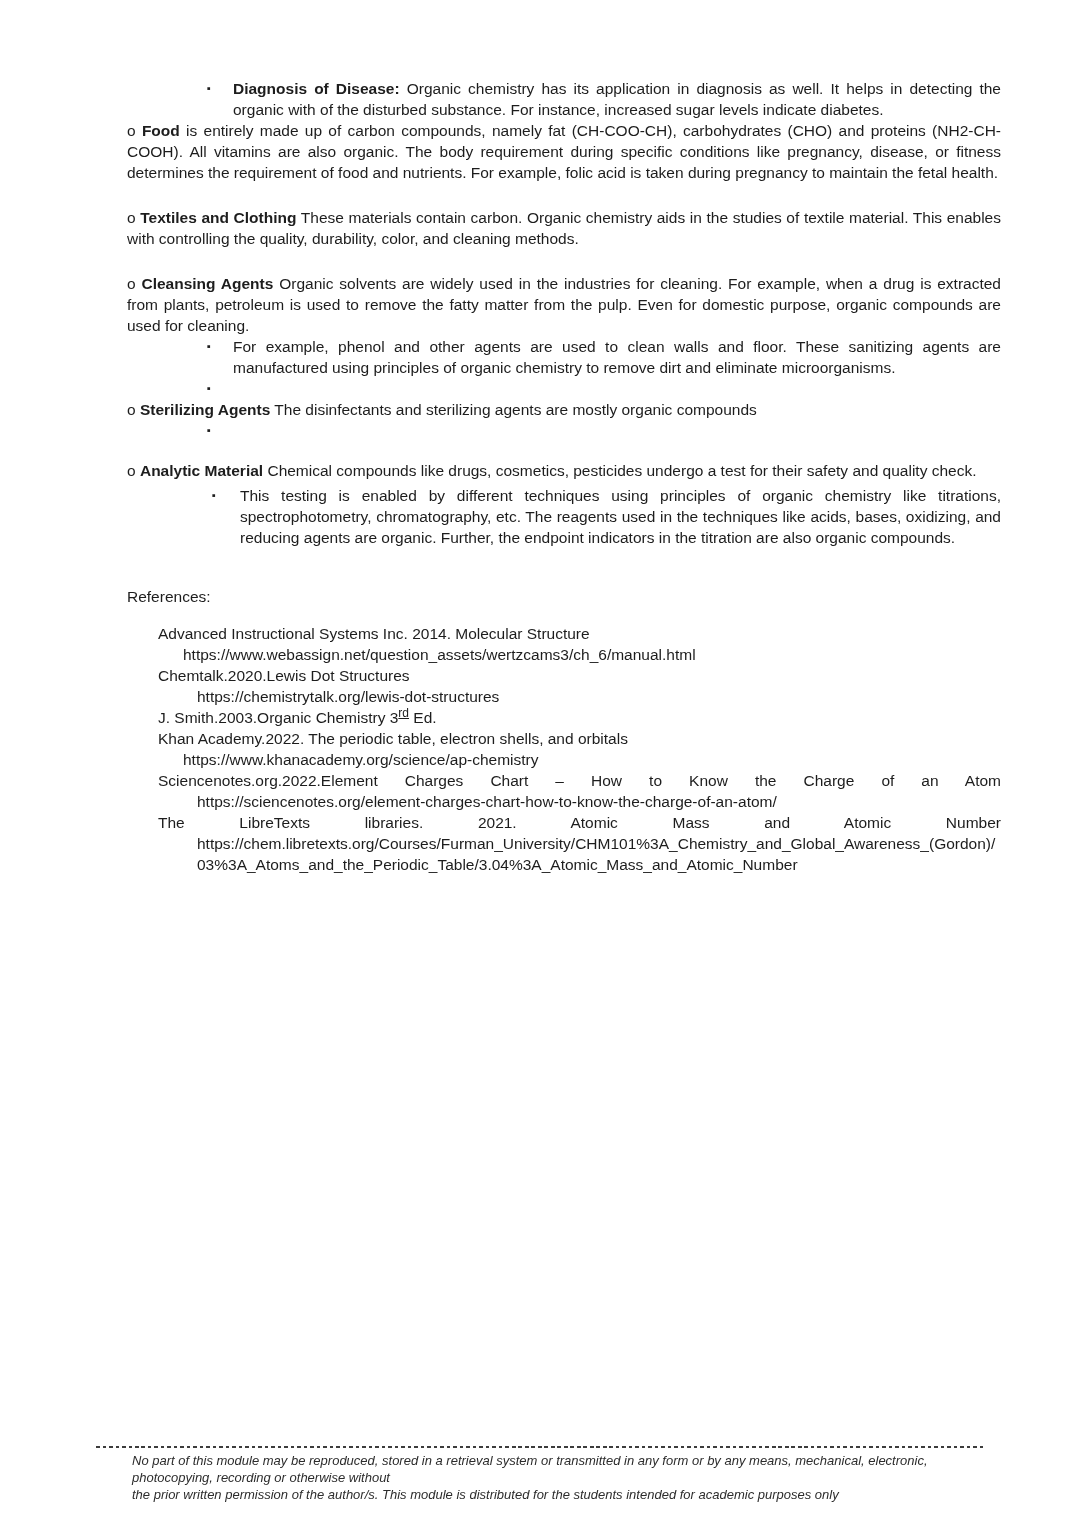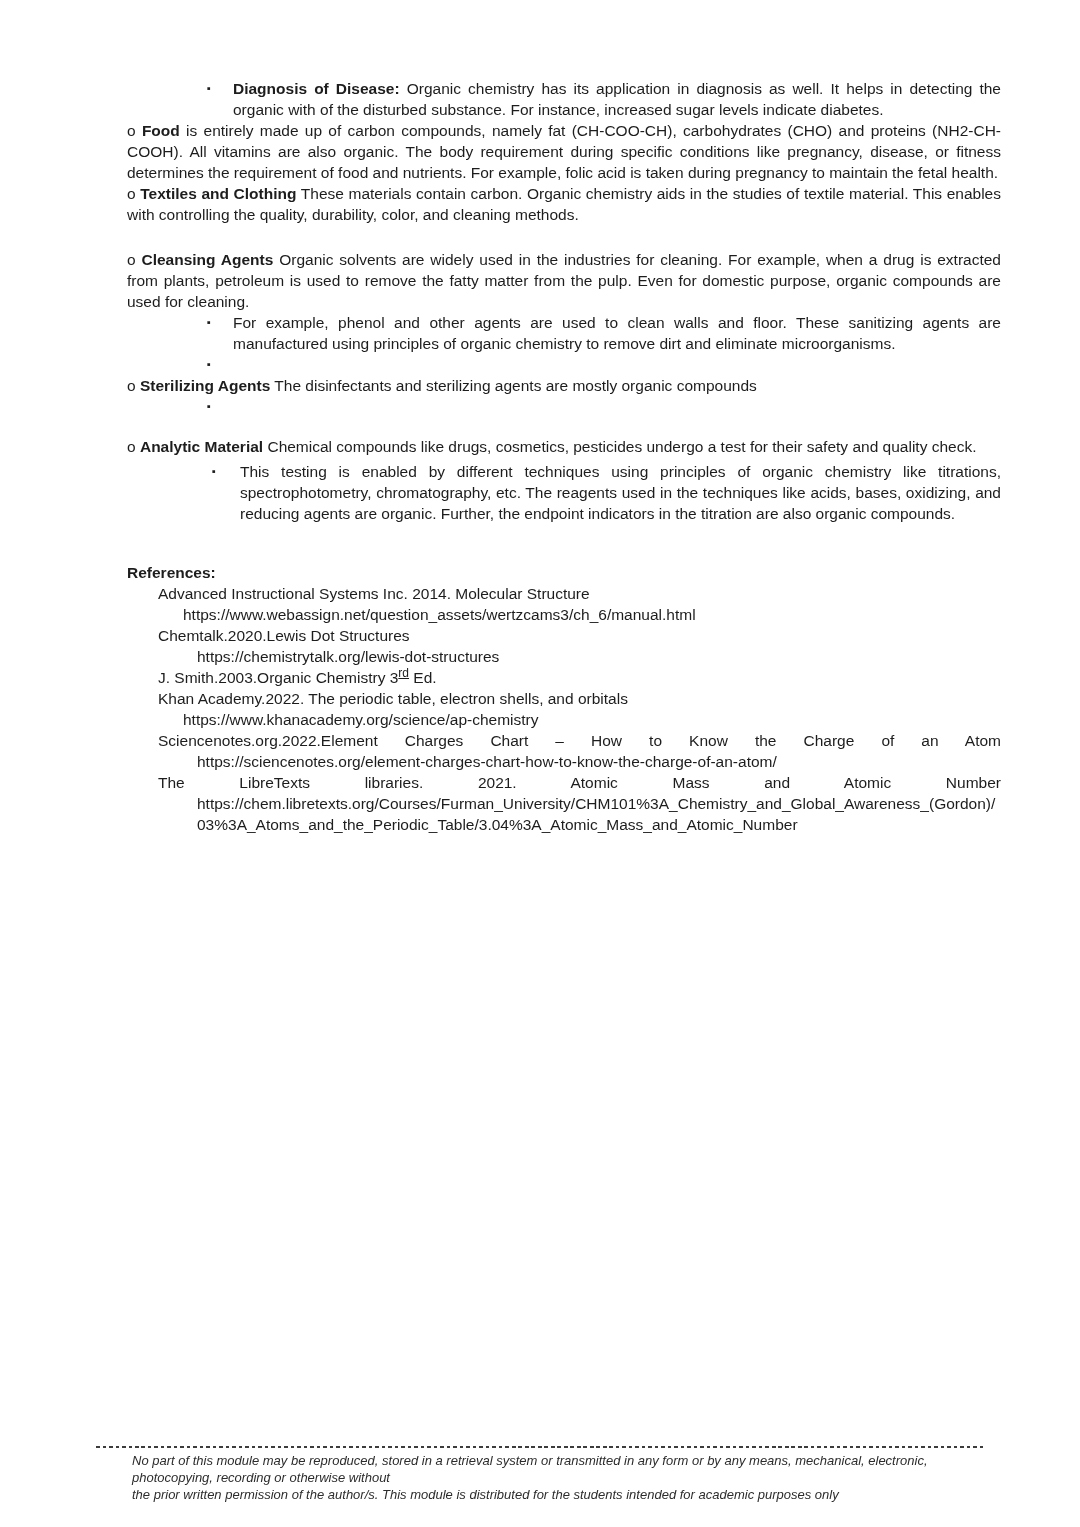--- a/index.html
+++ b/index.html
@@ -33,28 +33,28 @@
     font-size: 11px;
     line-height: 21px;
     color: #1d1d1d;
   }
   .bullet-row .btext { flex: 1 1 auto; }
   .bullet-row.gap-wide { padding-left: 85px; }
   .bullet-row.gap-wide .marker { flex-basis: 28px; }
   .bullet-row.empty { height: 21px; }
 
   
-  .sec-textiles  { }
+  .sec-textiles  { margin-top: 24px; }
   .sec-cleansing { margin-top: 24px; }
   .sec-analytic  { margin-top: 19px; }
   .sub-analytic  { margin-top: 4px; }
 
   
-  .ref-heading { margin-top: 38px; font-weight: bold; }
-  .ref-list { }
+  .ref-heading { margin-top: 38px; }
+  .ref-list { margin-top: 16px; }
   .ref { line-height: 21px; }
   .ref.l1  { padding-left: 31px; }
   .ref.l2a { padding-left: 56px; }
   .ref.l2b { padding-left: 70px; }
   .ref.jl  { text-align: justify; text-align-last: justify; }
   .ref.wrap { word-break: break-all; }
   .ref sup { font-size: 12px; vertical-align: super; line-height: 0; text-decoration: underline; }
 
   
   .footer { position: absolute; left: 96px; top: 1446px; width: 888px; }

